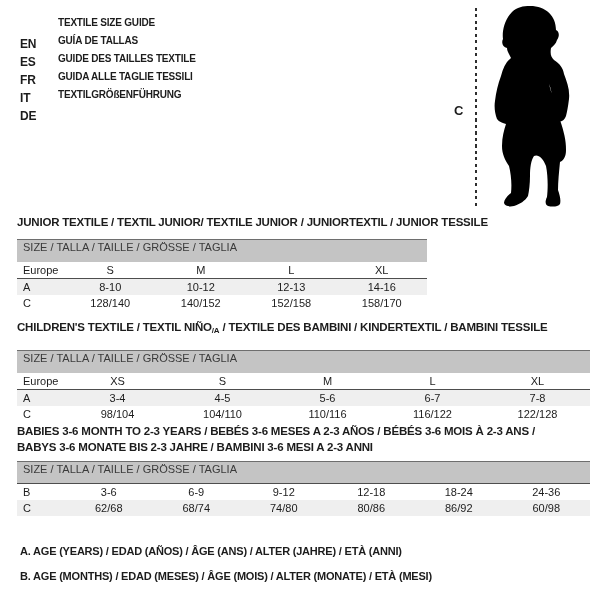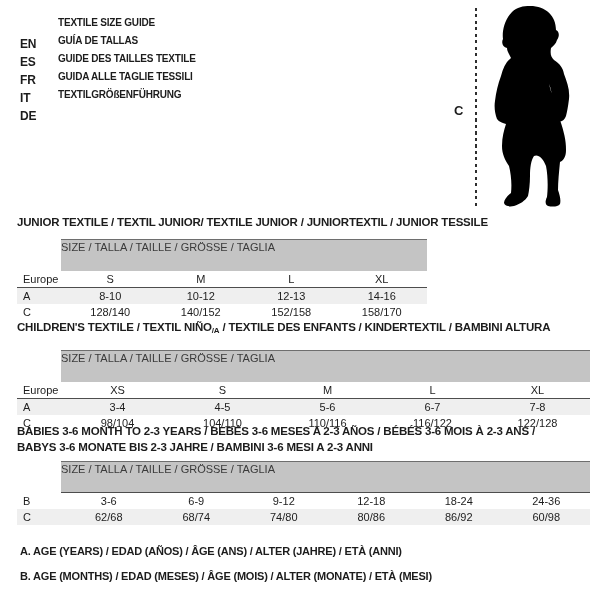--- a/index.html
+++ b/index.html
@@ -35,26 +35,26 @@
   .tbl-title {
     position: absolute; left: 17px;
     font-size: 11.5px; font-weight: bold; letter-spacing: -0.2px;
     white-space: nowrap; line-height: 15.5px;
   }
   .tbl-title sub { font-size: 8px; vertical-align: -2px; }
   .tbl { position: absolute; left: 17px; }
   .tbl.narrow { width: 410px; }
   .tbl.wide { width: 573px; }
   .size-bar {
-    height: 32px; line-height: 15px;
+    height: 23px; line-height: 15px;
     background: #c4c4c4;
     border-top: 1px solid #6e6e6e;
+    padding-left: 6px;
     font-size: 11px; color: #3a3a3a;
     white-space: nowrap;
-    margin-left: 44px;
   }
   .size-bar.rule-below { border-bottom: 1px solid #4d4d4d; }
   .trow { display: flex; height: 16px; align-items: center; font-size: 11px; }
   .trow .lbl { width: 48px; padding-left: 6px; text-align: left; }
   .trow .val { flex: 1 1 0; text-align: center; }
   .trow.region { border-bottom: 1px solid #4d4d4d; height: 17px; }
   .trow.shaded { background: #efefef; }
 
   
   .footnotes { position: absolute; left: 20px; top: 535px; }
@@ -152,21 +152,21 @@
     </div>
     <div class="trow">
       <span class="lbl">C</span>
       <span class="val">128/140</span>
       <span class="val">140/152</span>
       <span class="val">152/158</span>
       <span class="val">158/170</span>
     </div>
   </div>
 
-  <div class="tbl-title" style="top:320px"><span>CHILDREN'S TEXTILE / TEXTIL NIÑO</span><sub>/A</sub><span> / TEXTILE DES ENFANTS / KINDERTEXTIL / BAMBINI ALTURA</span></div>
+  <div class="tbl-title" style="top:320px"><span>CHILDREN'S TEXTILE / TEXTIL NIÑO</span><sub>/A</sub><span> / TEXTILE DES BAMBINI / KINDERTEXTIL / BAMBINI TESSILE</span></div>
   <div class="tbl wide" style="top:350px">
     <div class="size-bar">SIZE / TALLA / TAILLE / GRÖSSE / TAGLIA</div>
     <div class="trow region">
       <span class="lbl">Europe</span>
       <span class="val">XS</span>
       <span class="val">S</span>
       <span class="val">M</span>
       <span class="val">L</span>
       <span class="val">XL</span>
     </div>

